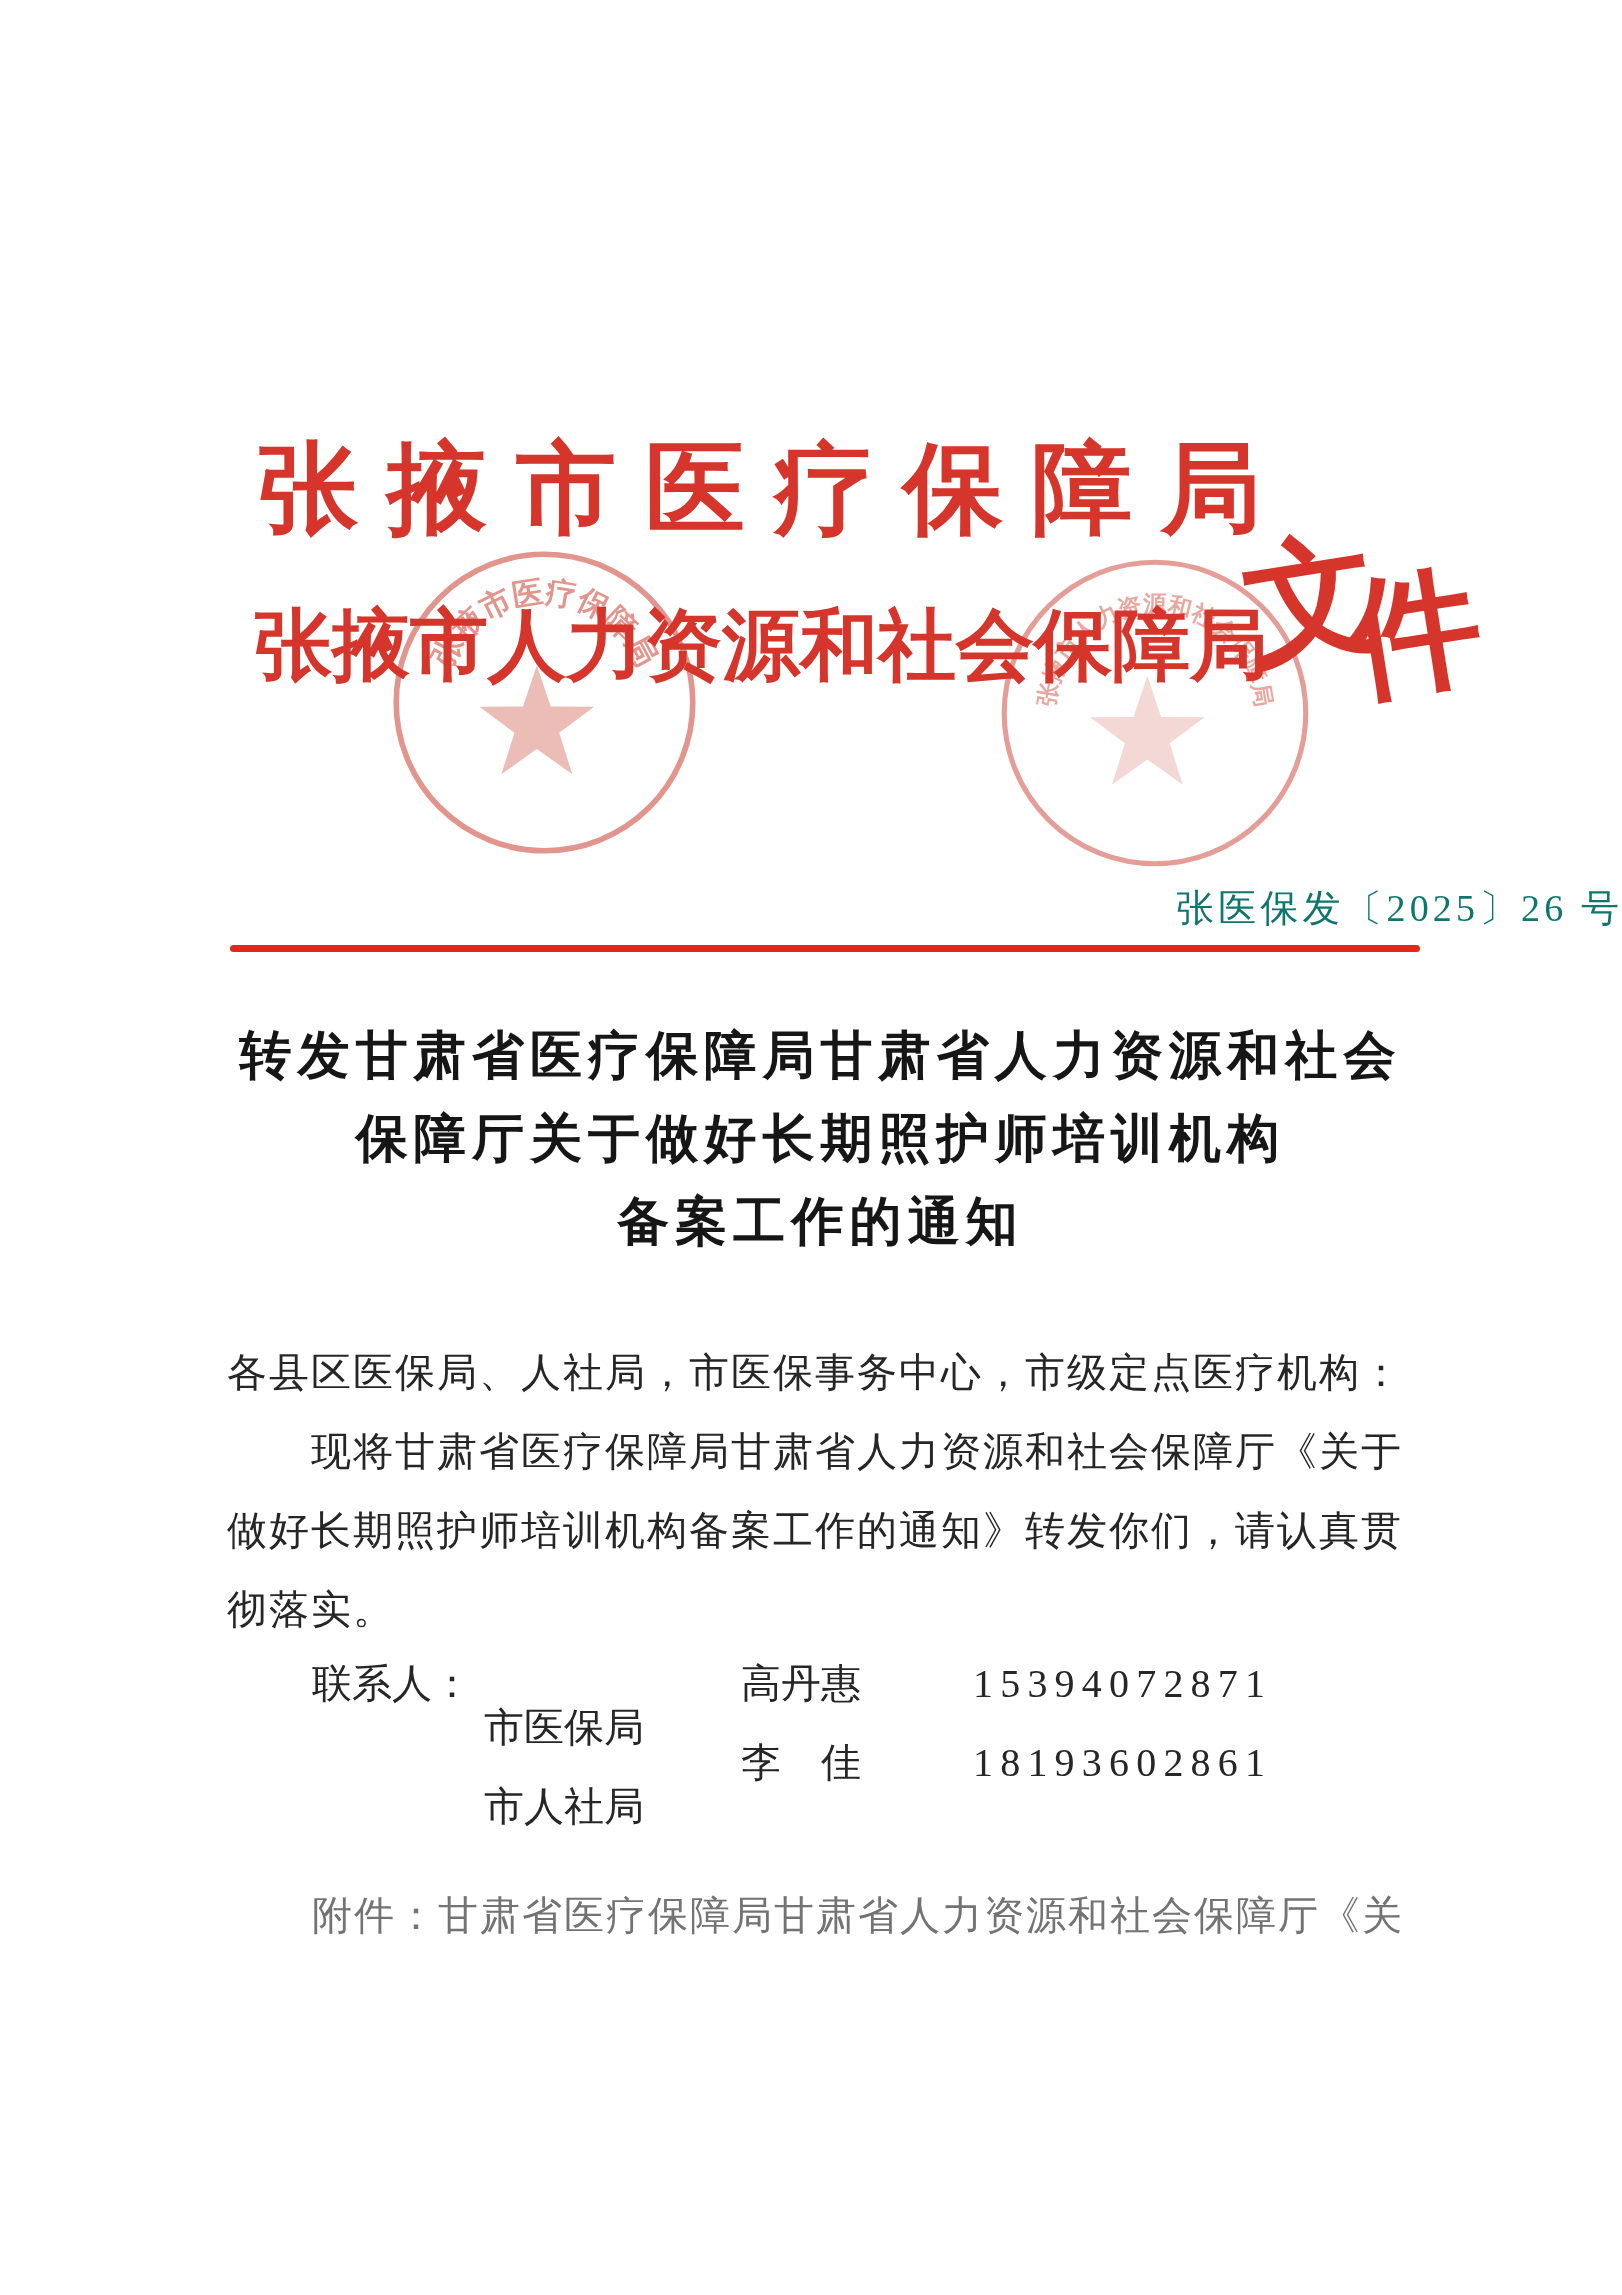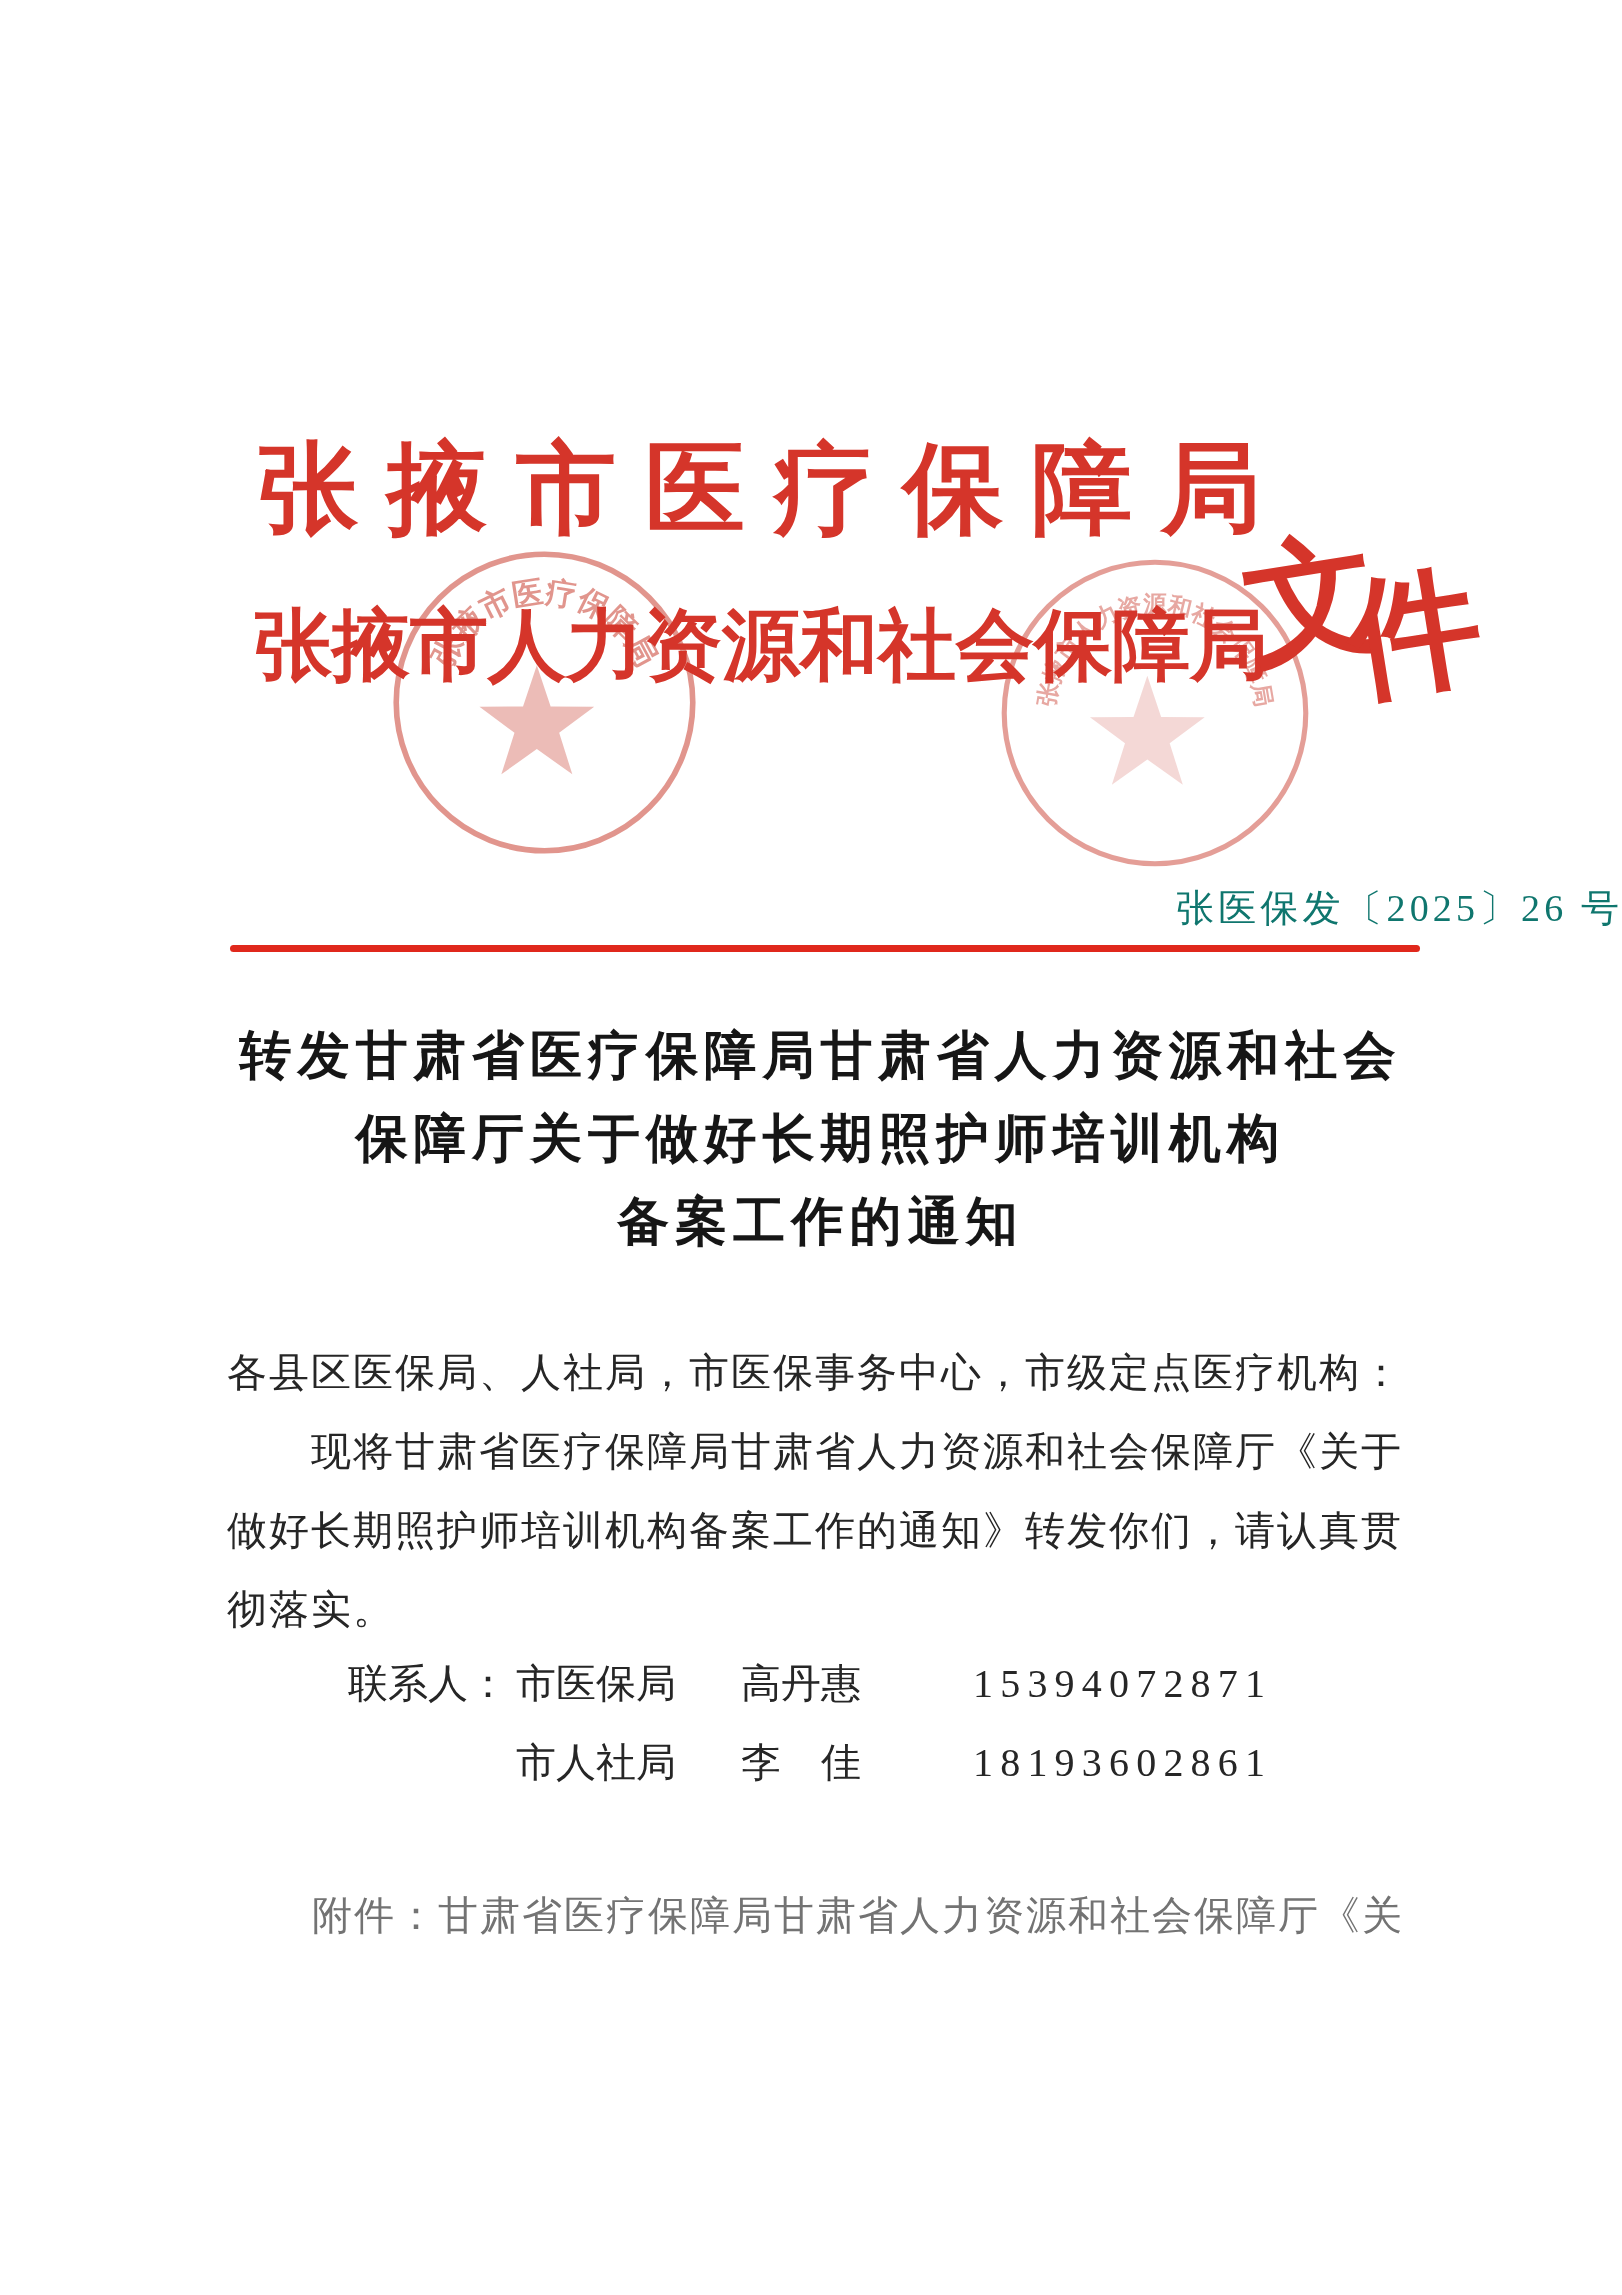--- a/index.html
+++ b/index.html
@@ -95,22 +95,22 @@
     top:1333px;
     width:1198px;
     color:#262626;
     font-size:40px;
     line-height:79px;
     letter-spacing:2px;
     white-space:nowrap;
   }
   .indent{padding-left:84px;}
   .contact-row{position:absolute;z-index:2;color:#262626;font-size:40px;line-height:1.15;white-space:nowrap;}
-  .contact-label{position:absolute;left:312px;margin-left:36px;}
-  .contact-dept{position:absolute;left:516px;}
+  .contact-label{position:absolute;left:312px;}
+  .contact-dept{position:absolute;left:484px;margin-top:44px;}
   .contact-name{position:absolute;left:741px;}
   .contact-phone{position:absolute;left:973px;letter-spacing:7.2px;}
   .row-1{top:1661px;}
   .row-2{top:1740px;}
   .attachment-line{
     position:absolute;
     z-index:2;
     left:312px;
     top:1888px;
     color:#737373;

